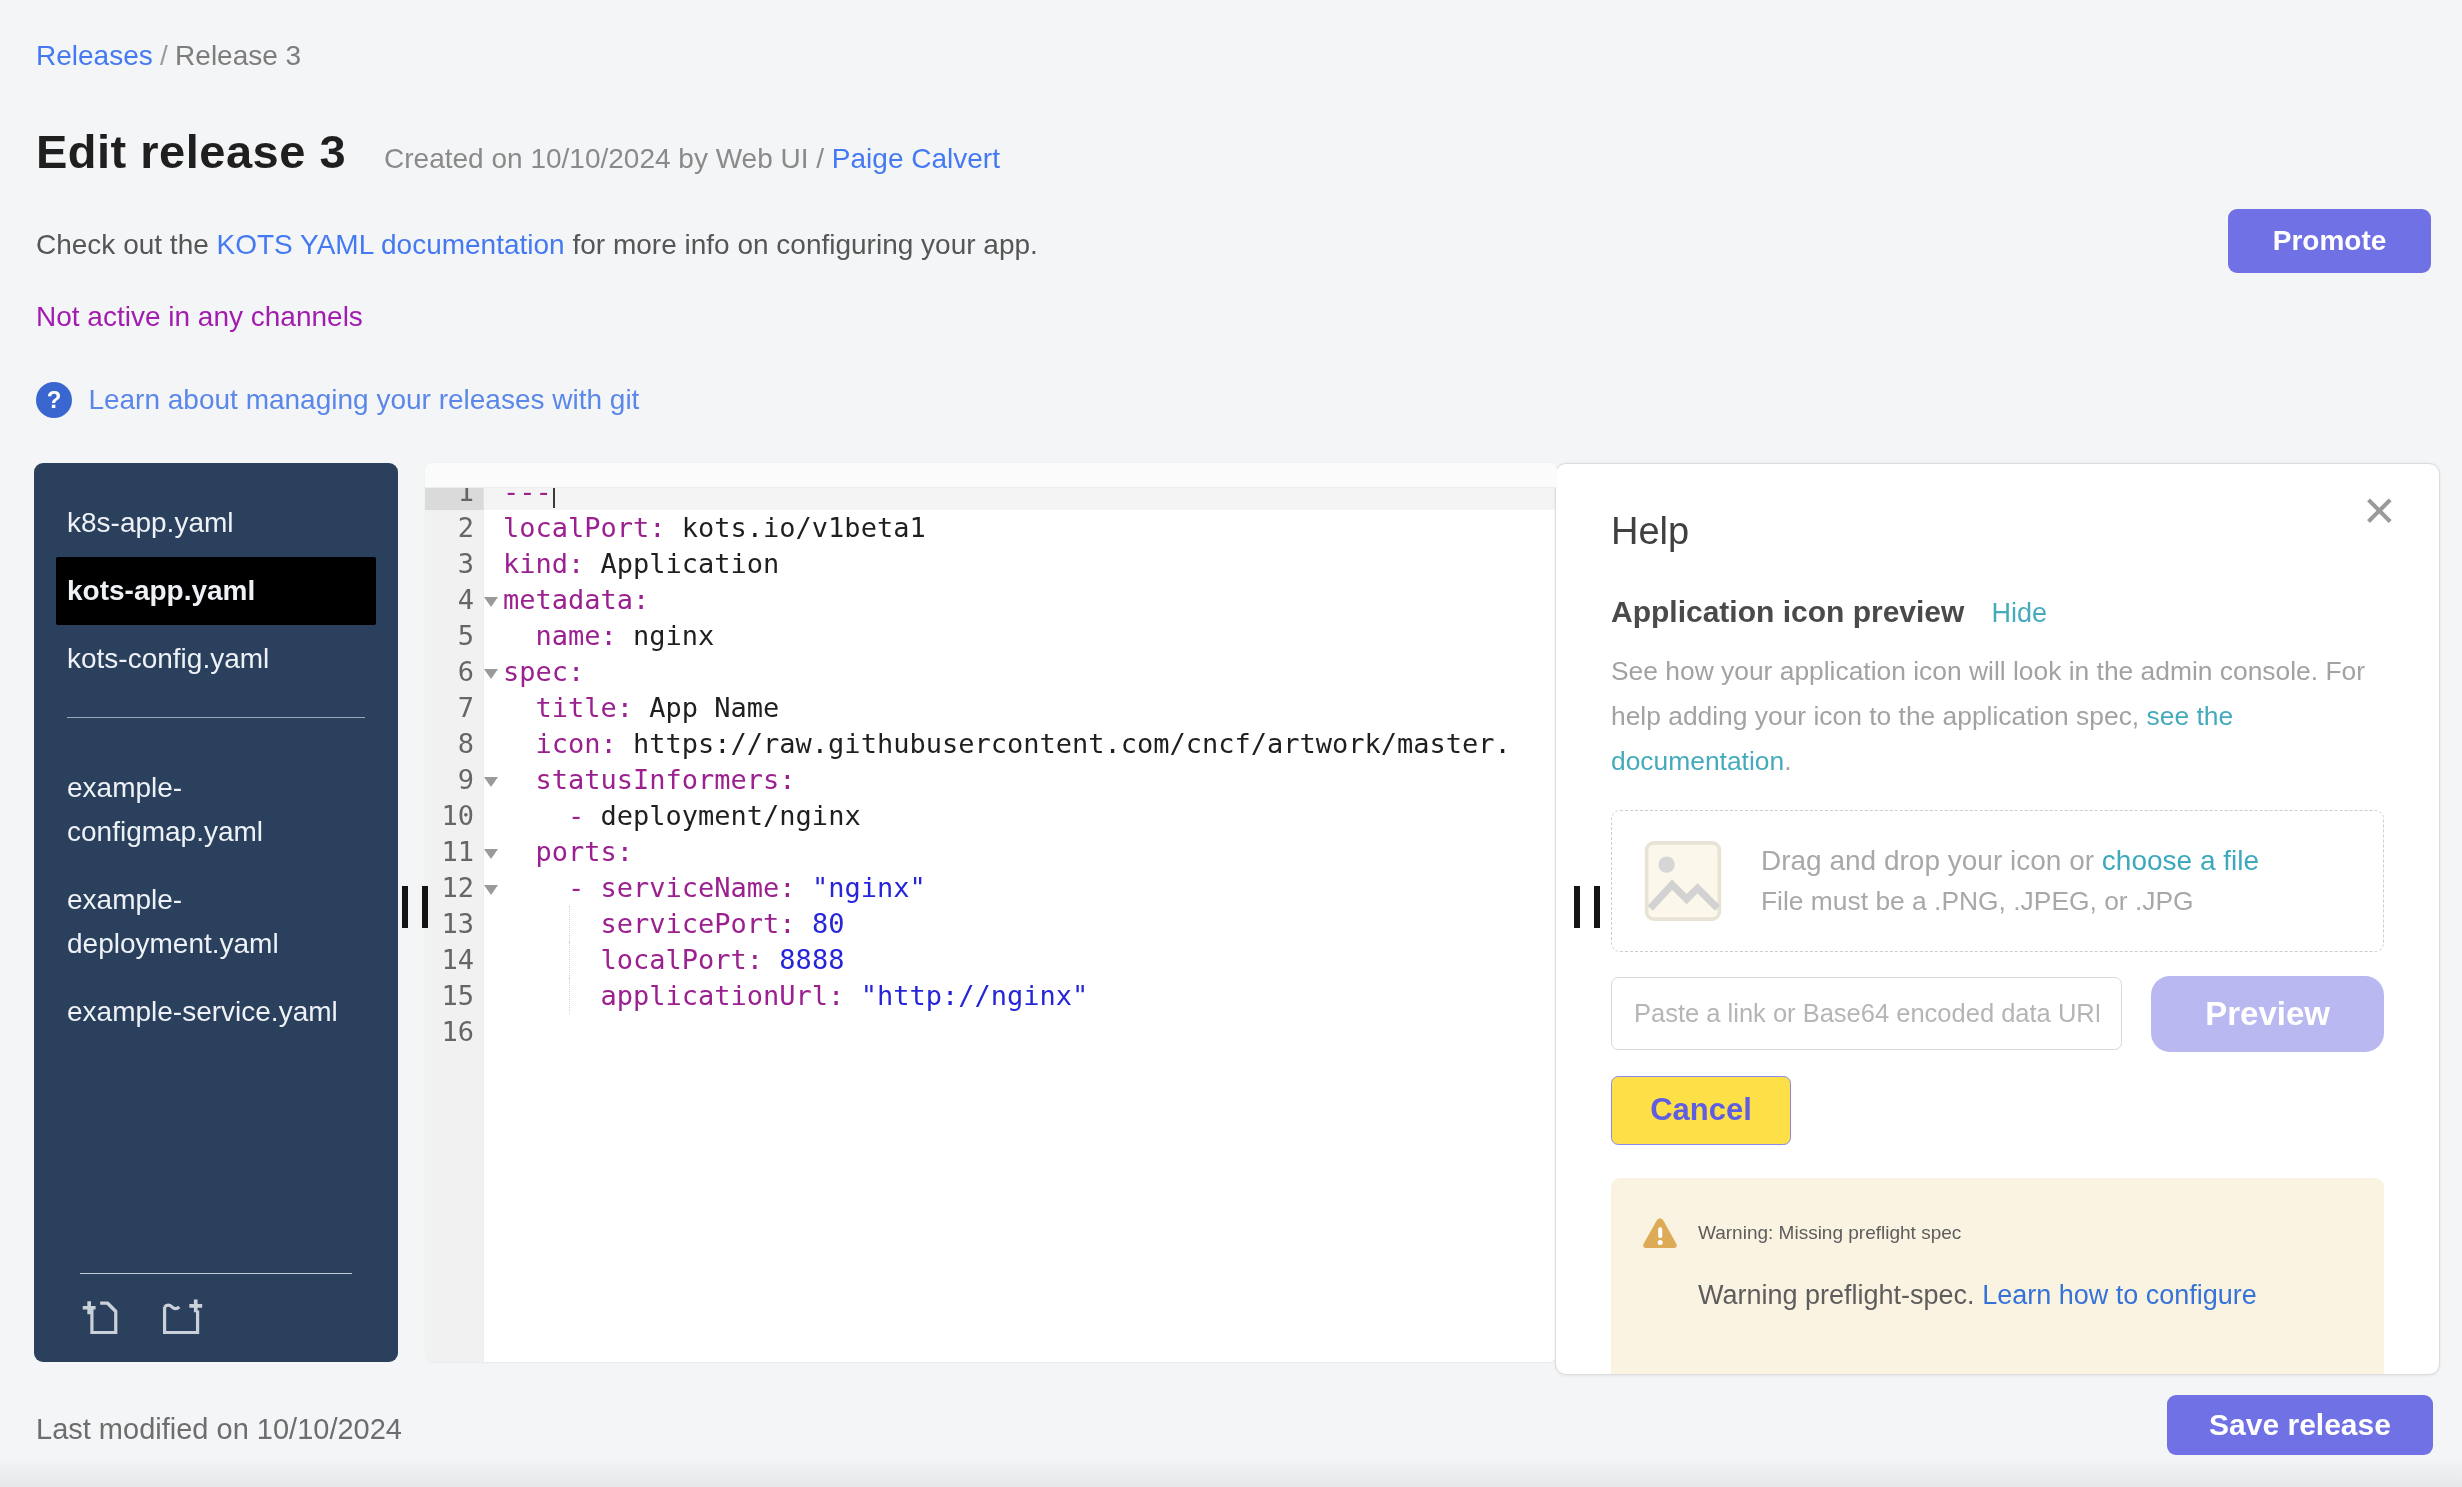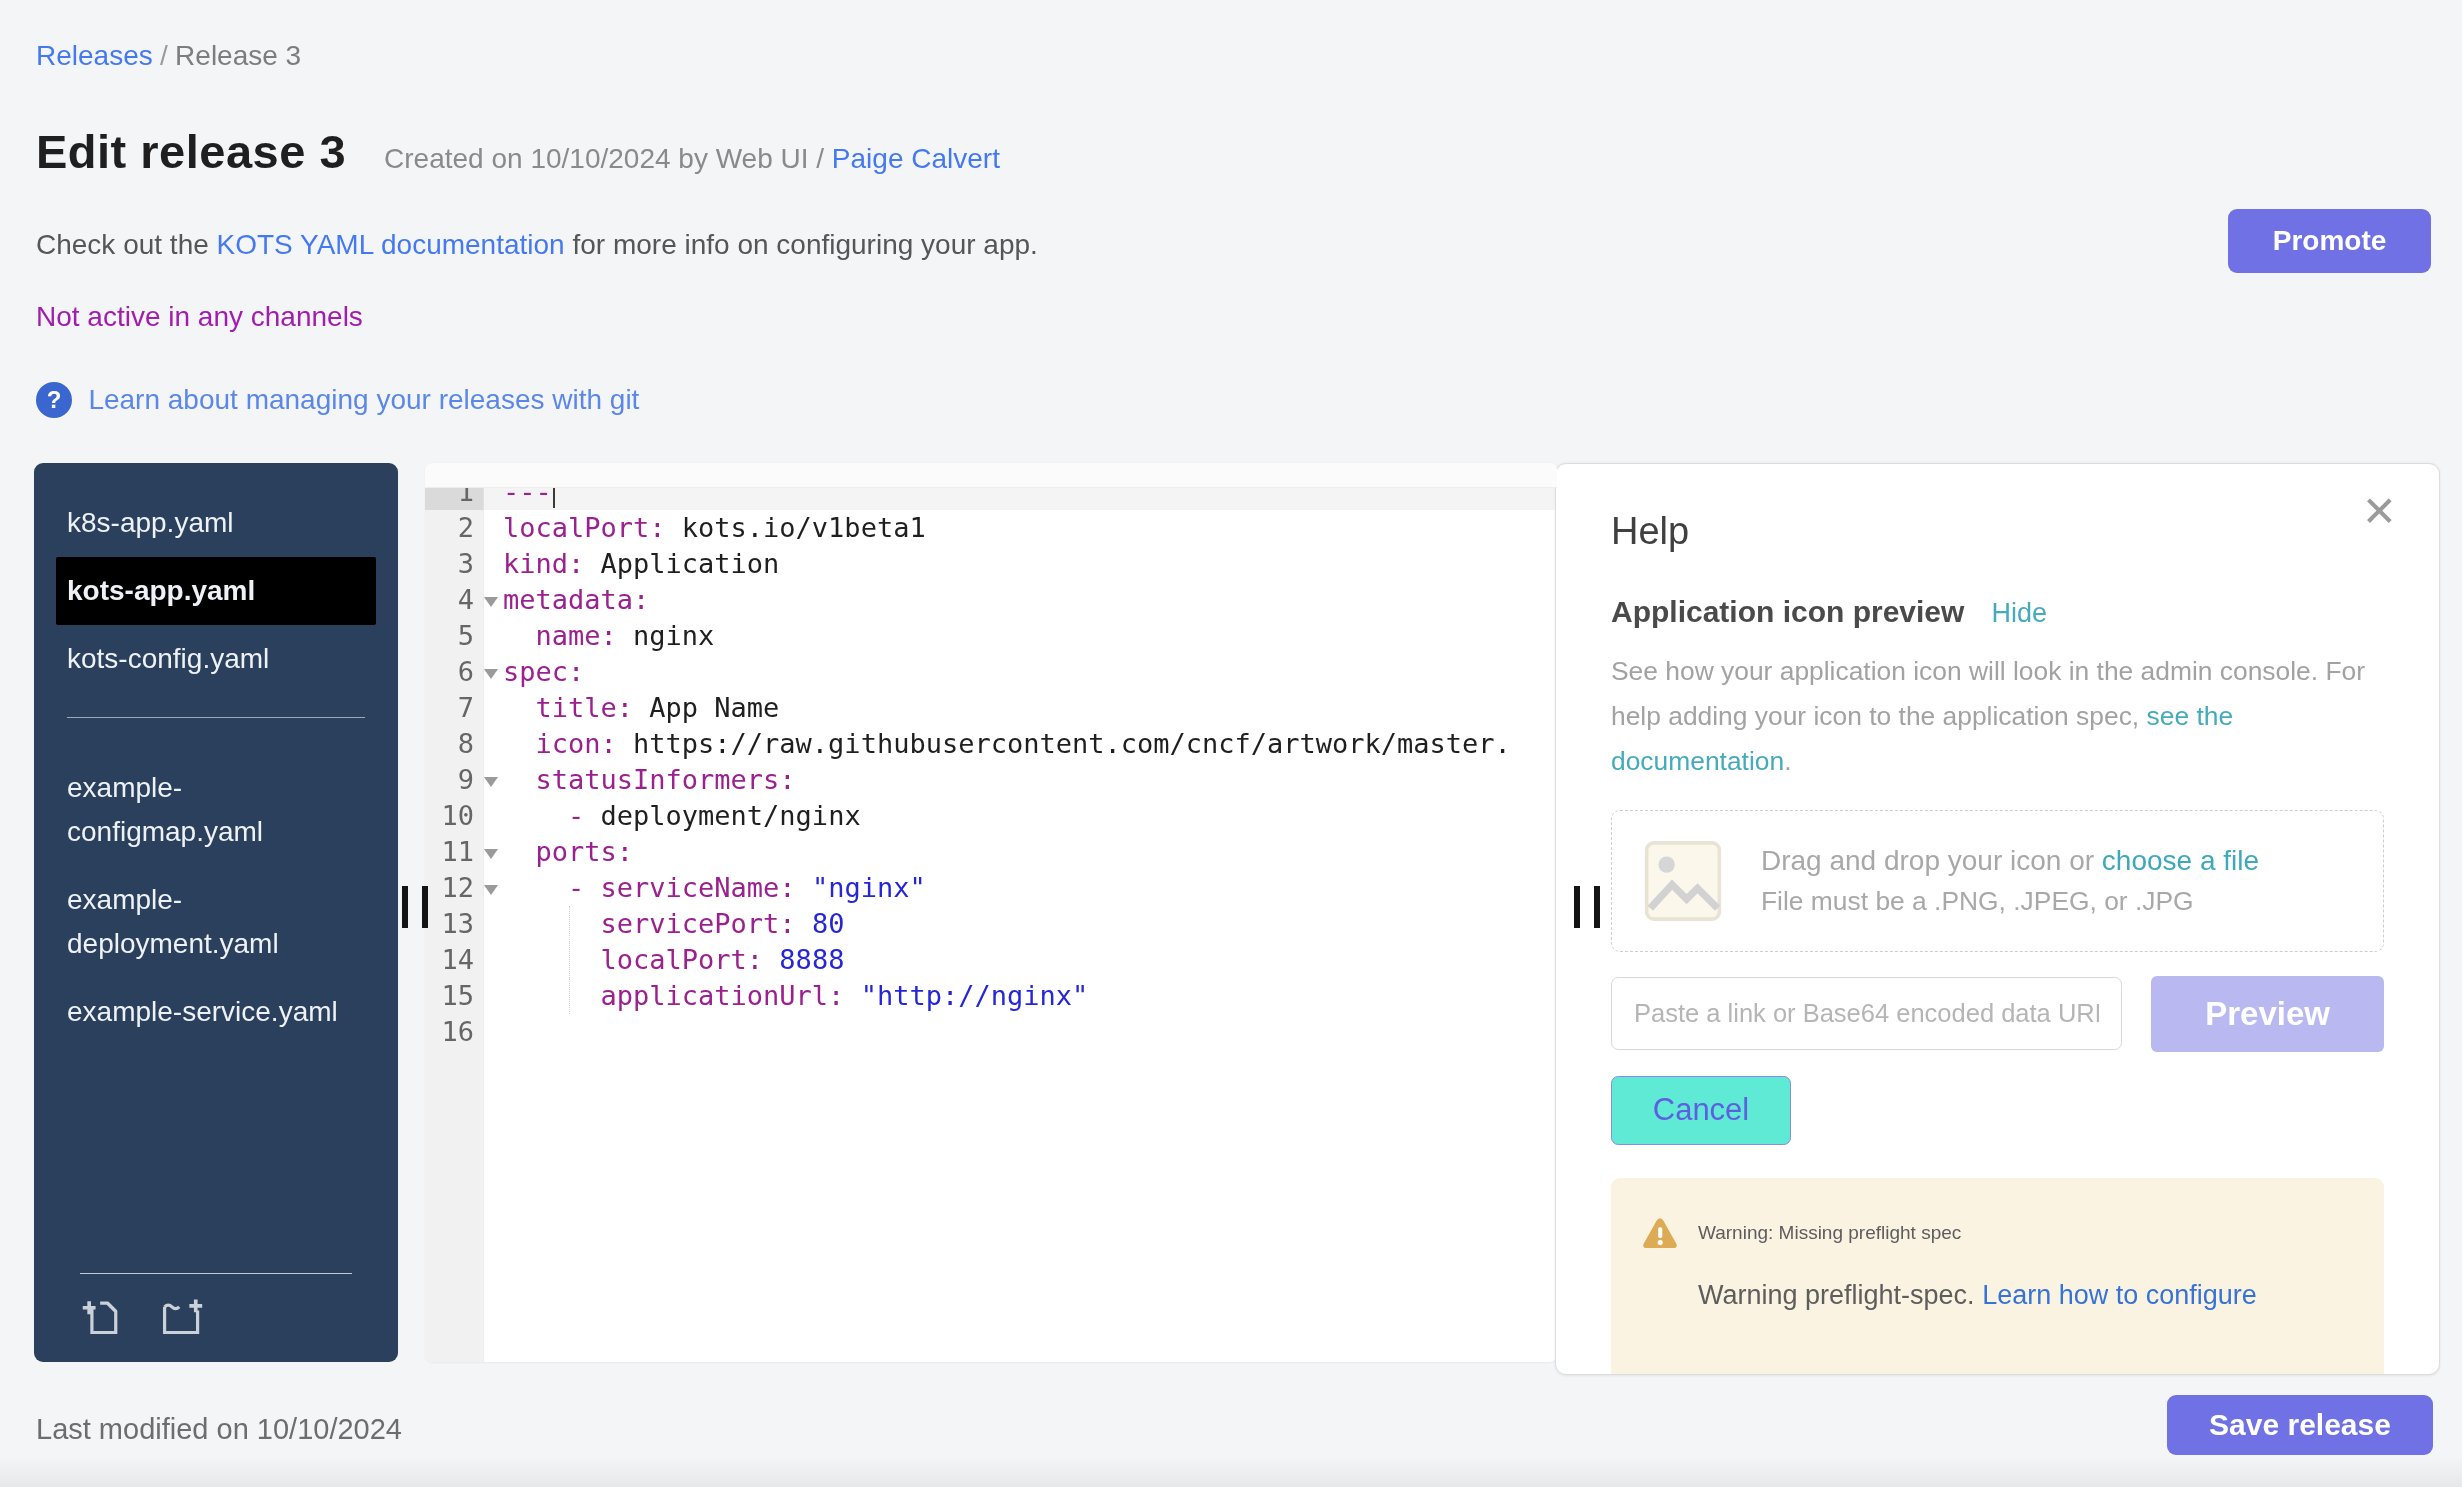--- a/index.html
+++ b/index.html
@@ -76,23 +76,23 @@
   .dropzone{margin-top:25.5px;height:140px;border:1.8px dashed #cdcdcd;border-radius:9px;display:flex;
             align-items:center;padding:0 31px;box-sizing:content-box;cursor:pointer;}
   .dz-text{margin-left:38px;}
   .dz-line1{font-size:28px;color:#a8a8a8;}
   .dz-line1 a{color:#3ea8bc;}
   .dz-line2{font-size:26.4px;color:#a8a8a8;margin-top:9px;}
   .input-row{margin-top:24px;display:flex;align-items:center;}
   .url-input{width:524px;height:73px;border:1.8px solid #d8d8d8;border-radius:7.3px;box-sizing:border-box;
              padding:0 22px;font-size:25.5px;font-family:"Liberation Sans",sans-serif;color:#555;outline:none;}
   .url-input::placeholder{color:#b5b5b5;}
-  .preview-btn{margin-left:29px;width:239px;height:76px;background:#b9b8f0;font-size:33px;border-radius:6px;}
-  .cancel-btn{margin-top:24px;width:180px;height:69px;background:#5eead4;border:1.8px solid #8b8aec;
-              border-radius:7.3px;color:#5f5ee2;font-size:31px;font-weight:normal;font-family:"Liberation Sans",sans-serif;cursor:pointer;}
+  .preview-btn{margin-left:29px;width:239px;height:76px;background:#b9b8f0;font-size:33px;border-radius:19px;}
+  .cancel-btn{margin-top:24px;width:180px;height:69px;background:#fde047;border:1.8px solid #8b8aec;
+              border-radius:7.3px;color:#5f5ee2;font-size:31px;font-weight:bold;font-family:"Liberation Sans",sans-serif;cursor:pointer;}
   .warning-box{margin-top:33px;background:#faf3e1;border-radius:9px;padding:38px 31px 73px 31px;}
   .warn-line1{display:flex;align-items:center;font-size:19px;color:#5d5d5d;}
   .warn-line1 svg{flex:none;margin-right:20px;}
   .warn-line2{margin-top:29px;margin-left:56px;font-size:27px;color:#5d5d5d;}
   .warn-line2 a{color:#3673d9;}
 
   
   .last-modified{position:absolute;left:36px;top:1413px;font-size:29px;color:#6d6d6d;}
   .save-btn{position:absolute;left:2167px;top:1395px;width:266px;height:60px;background:#6f71e4;font-size:30px;}
   .bottom-fade{position:absolute;left:0;right:0;bottom:0;height:31px;

